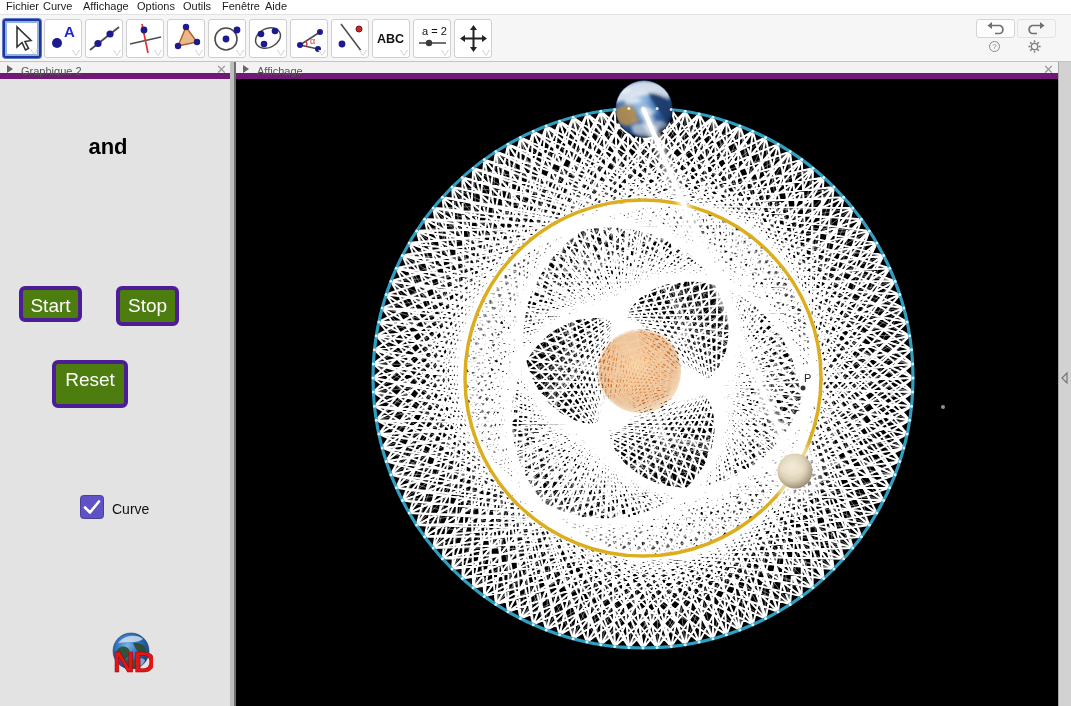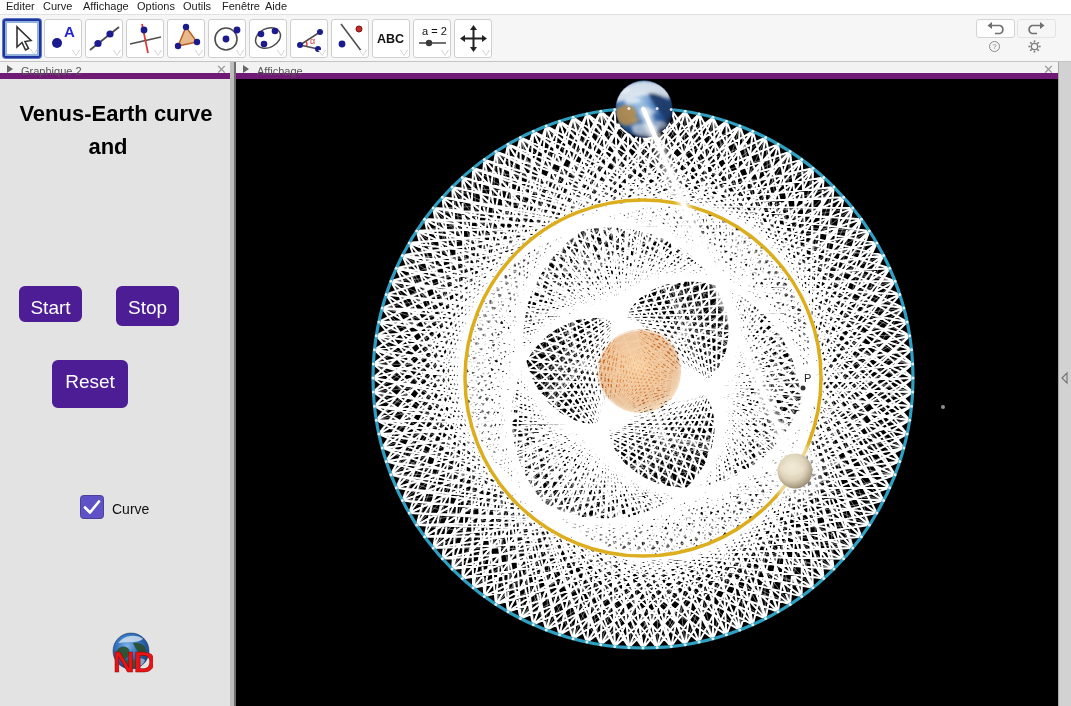--- a/index.html
+++ b/index.html
@@ -12,30 +12,30 @@
 .tbsel{border:2px solid #20349c;box-shadow:0 0 0 2px #8fb3dd inset, 0 0 0 1px #5a78c8;background:#fff}
 .dd{position:absolute;right:1px;bottom:1px;width:0;height:0;border-left:4px solid transparent;border-right:4px solid transparent;border-top:6px solid #c8c8c8}
 .dd:after{content:"";position:absolute;left:-3px;top:-6px;width:0;height:0;border-left:3px solid transparent;border-right:3px solid transparent;border-top:5px solid #fff}
 .ur{position:absolute;top:4px;width:39px;height:19px;background:#fdfdfd;border:1px solid #d4d4d4;border-radius:3px}
 .phead{height:17px;background:#f2f2f2;border-bottom:6px solid #701a75;font-size:11px;color:#565656}
 .tri{display:inline-block;width:0;height:0;border-top:4px solid transparent;border-bottom:4px solid transparent;border-left:6px solid #666;margin:3px 8px 0 7px}
 .xbtn{position:absolute;top:2px;width:13px;height:13px;color:#9a9a9a;font-size:13px;line-height:12px;text-align:center}
 #lpanel{left:0;top:62px;width:230px;height:644px;background:#e3e3e3}
 #lpanel .phead{width:230px}
 .title{position:absolute;width:230px;text-align:center;font-weight:bold;font-size:22px;color:#000}
-.gbtn{position:absolute;background:#4c1d95;border:6px solid #4c1d95;border-radius:6px;color:#fff;
+.gbtn{position:absolute;background:#4d7c0f;border:4px solid #4c1d95;border-radius:6px;color:#fff;
  font-size:19px;text-align:center;font-family:"Liberation Sans",sans-serif}
 #split{left:230px;top:62px;width:6px;height:644px;background:#bdbdbd;border-right:2px solid #6e6e6e}
 #rhead{left:236px;top:62px;width:822px;background:#f2f2f2}
 #canvas{left:236px;top:79px;width:822px;height:627px;background:#000}
 #rstrip{left:1058px;top:62px;width:13px;height:644px;background:#d2d2d2;border-left:1px solid #a8a8a8}
 </style></head>
 <body>
 <div id="menu" class="abs">
-    <span style="left:6px">Editer</span>
+    <span style="left:6px">Fichier</span>
     <span style="left:43px">Curve</span>
     <span style="left:83px">Affichage</span>
     <span style="left:137px">Options</span>
     <span style="left:183px">Outils</span>
     <span style="left:222px">Fenêtre</span>
     <span style="left:265px">Aide</span>
   </div>
 <div id="tbar" class="abs">
     <div class="tb tbsel" style="left:3px">
       <svg width="33" height="33" viewBox="0 0 33 33">
@@ -152,21 +152,20 @@
           <line x1="2.2" y1="2.2" x2="3.6" y2="3.6"></line>
           <line x1="9.4" y1="9.4" x2="10.8" y2="10.8"></line>
           <line x1="2.2" y1="10.8" x2="3.6" y2="9.4"></line>
           <line x1="9.4" y1="3.6" x2="10.8" y2="2.2"></line>
         </g>
       </g>
     </svg>
   </div>
 <div id="lpanel" class="abs">
 <div class="phead"><span class="tri"></span><span style="position:relative;top:2px">Graphique 2</span><div class="xbtn" style="left:215px">✕</div></div>
-<div class="title" style="top:39px;left:1px">Venus-Earth curve</div>
 <div class="title" style="top:72px;left:-7px">and</div>
 <div class="gbtn" style="left:19px;top:224px;width:63px;height:36px;line-height:32px">Start</div>
 <div class="gbtn" style="left:116px;top:224px;width:63px;height:40px;line-height:32px">Stop</div>
 <div class="gbtn" style="left:52px;top:298px;width:76px;height:48px;line-height:32px">Reset</div>
 <svg class="abs" style="left:80px;top:433px" width="24" height="24" viewBox="0 0 24 24">
       <rect x="0.5" y="0.5" width="23" height="23" rx="3" fill="#5e52c6" stroke="#4a4099"></rect>
       <path d="M5 12.5 L10 17.5 L19 6.5" fill="none" stroke="#fff" stroke-width="2.6" stroke-linecap="round" stroke-linejoin="round"></path>
     </svg>
 <div class="abs" style="left:112px;top:439px;font-size:14px;color:#111">Curve</div>
 <svg class="abs" style="left:111px;top:568px" width="42" height="44" viewBox="0 0 42 44">

